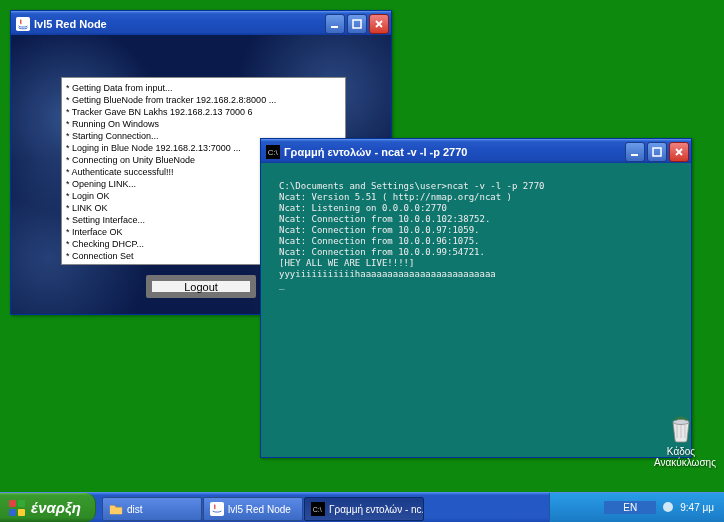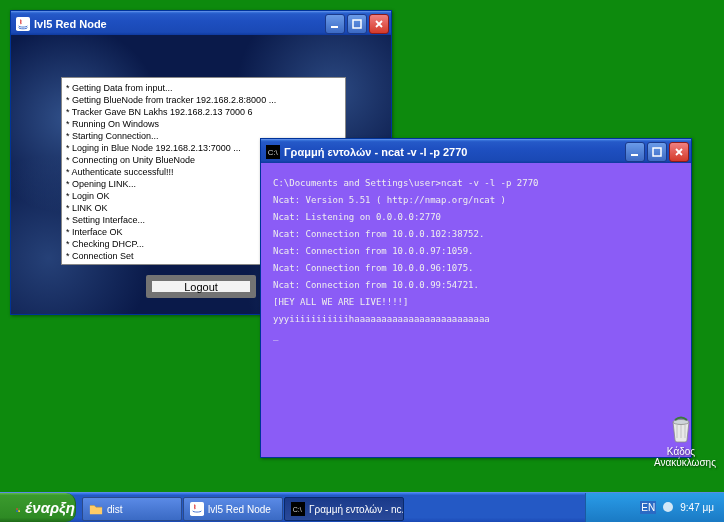--- a/index.html
+++ b/index.html
@@ -49,62 +49,62 @@
 #log-panel .line::before { content: "* "; }
 #logout-btn {
   position: absolute; left: 135px; bottom: 16px; width: 110px; height: 23px;
   background: #f3f3f3; border: 6px solid #737373; border-radius: 2px; font-size: 11px;
   display: flex; align-items: center; justify-content: center; cursor: pointer;
 }
 
 
 #win-term { left: 260px; top: 138px; width: 432px; height: 320px; }
 #term-body {
-  height: calc(100% - 24px); background: #8b5cf6; color: #eee;
-  font-family: "Lucida Console", monospace; font-size: 9px; line-height: 17px;
-  padding: 12px; white-space: pre; overflow: hidden;
+  height: calc(100% - 24px); background: #0f766e; color: #eee;
+  font-family: "Lucida Console", monospace; font-size: 9px; line-height: 11px;
+  padding: 18px; white-space: pre; overflow: hidden;
 }
 
 
 #recycle { position: absolute; right: 16px; bottom: 54px; width: 54px; text-align: center; color: white; font-size: 10px; text-shadow: 1px 1px 2px rgba(0,0,0,0.6); }
 #recycle .bin { width: 32px; height: 32px; margin: 0 auto 2px; position: relative; }
 #recycle .bin svg { width: 32px; height: 32px; }
 
 
 #taskbar {
   position: absolute; left: 0; right: 0; bottom: 0; height: 30px;
   background: linear-gradient(to bottom, #3c81f3 0%, #2459c5 8%, #2459c5 85%, #1a49b5 100%);
   display: flex; align-items: stretch;
   border-top: 1px solid #5a8ae6;
 }
 #start-btn {
-  width: 76px; color: white; font-weight: bold; font-style: italic; font-size: 15px;
+  width: 96px; color: white; font-weight: bold; font-style: italic; font-size: 15px;
   background: linear-gradient(to bottom, #5fbb4e 0%, #3a9a2d 8%, #2e8a24 85%, #1e6a18 100%);
-  display: flex; align-items: center; padding-left: 16px; cursor: pointer;
+  display: flex; align-items: center; padding-left: 8px; cursor: pointer;
   border-radius: 0 10px 10px 0;
   border-right: 1px solid #1e6a18;
 }
 #start-btn .logo { width: 18px; height: 18px; margin-right: 5px; }
 .task-items { display: flex; align-items: flex-end; gap: 1px; padding: 1px 6px; flex: 1; }
 .task-item {
   height: 24px; min-width: 100px; max-width: 120px; padding: 0 6px; display: flex; align-items: center; gap: 4px;
   color: white; font-size: 10px; cursor: pointer; border-radius: 2px;
   background: linear-gradient(to bottom, #5a8ae6, #3a6ac4);
   border: 1px solid #2a4a8a;
   white-space: nowrap; overflow: hidden;
 }
 .task-item.active { background: linear-gradient(to bottom, #1a3a8a, #2a4a9a); border-color: #0a2a6a; }
 .task-item .tico { width: 14px; height: 14px; flex-shrink: 0; }
 #systray {
   background: linear-gradient(to bottom, #2a9ce8, #1a7ac4);
   display: flex; align-items: center; gap: 6px; padding: 0 10px 0 14px;
   color: white; font-size: 10px;
   border-left: 1px solid #1a5aa0;
 }
-#systray .lang { background: #2a6ac4; padding: 1px 1px; font-size: 10px; margin-left: 40px; }
+#systray .lang { background: #2a6ac4; padding: 1px 19px; font-size: 10px; margin-left: 40px; }
 </style>
 </head>
 <body>
 
 <div class="window" id="win-rednode">
   <div class="titlebar">
     <span class="ico">
       <svg viewBox="0 0 16 16">
           <rect width="16" height="16" fill="#fff" rx="2"></rect>
           <path d="M5 3c2 2-1 3 1 5" stroke="#d44" stroke-width="1.5" fill="none"></path>

